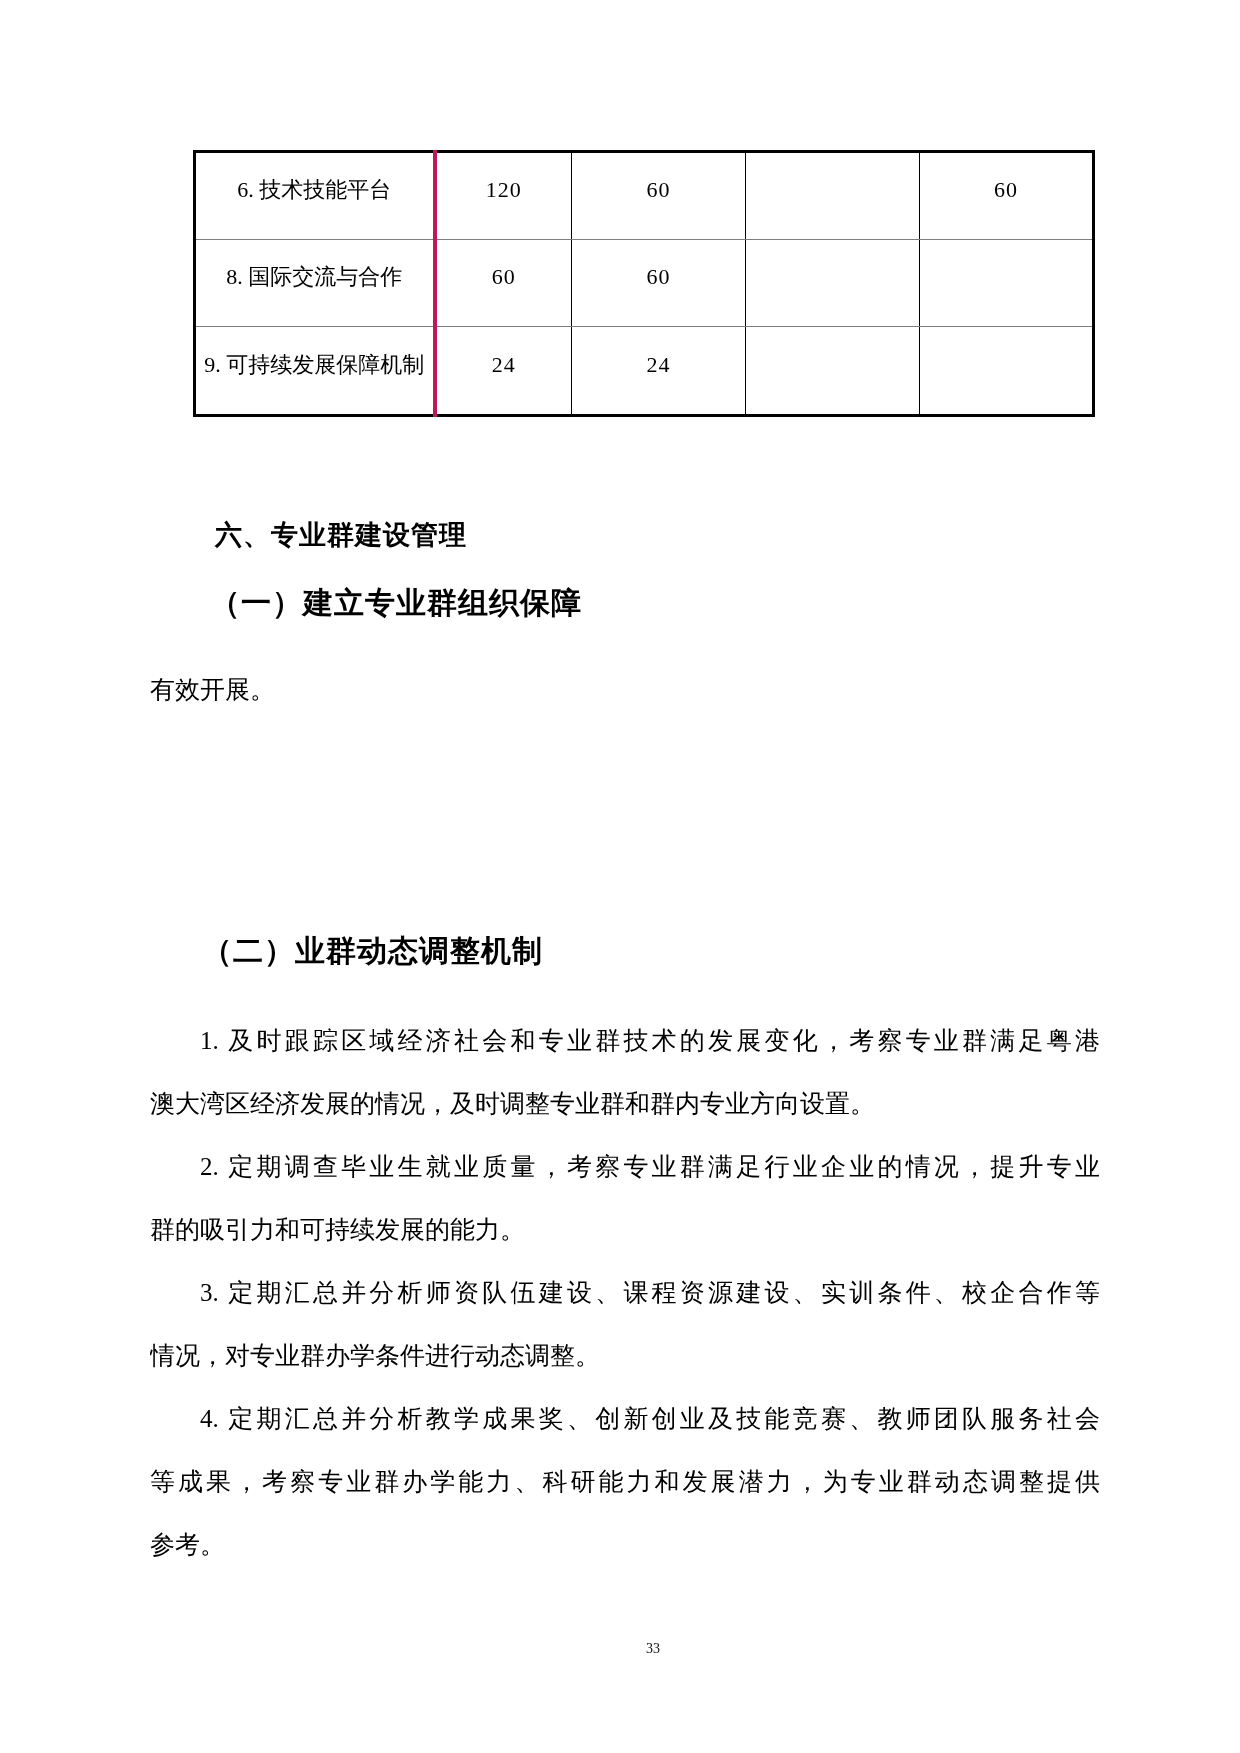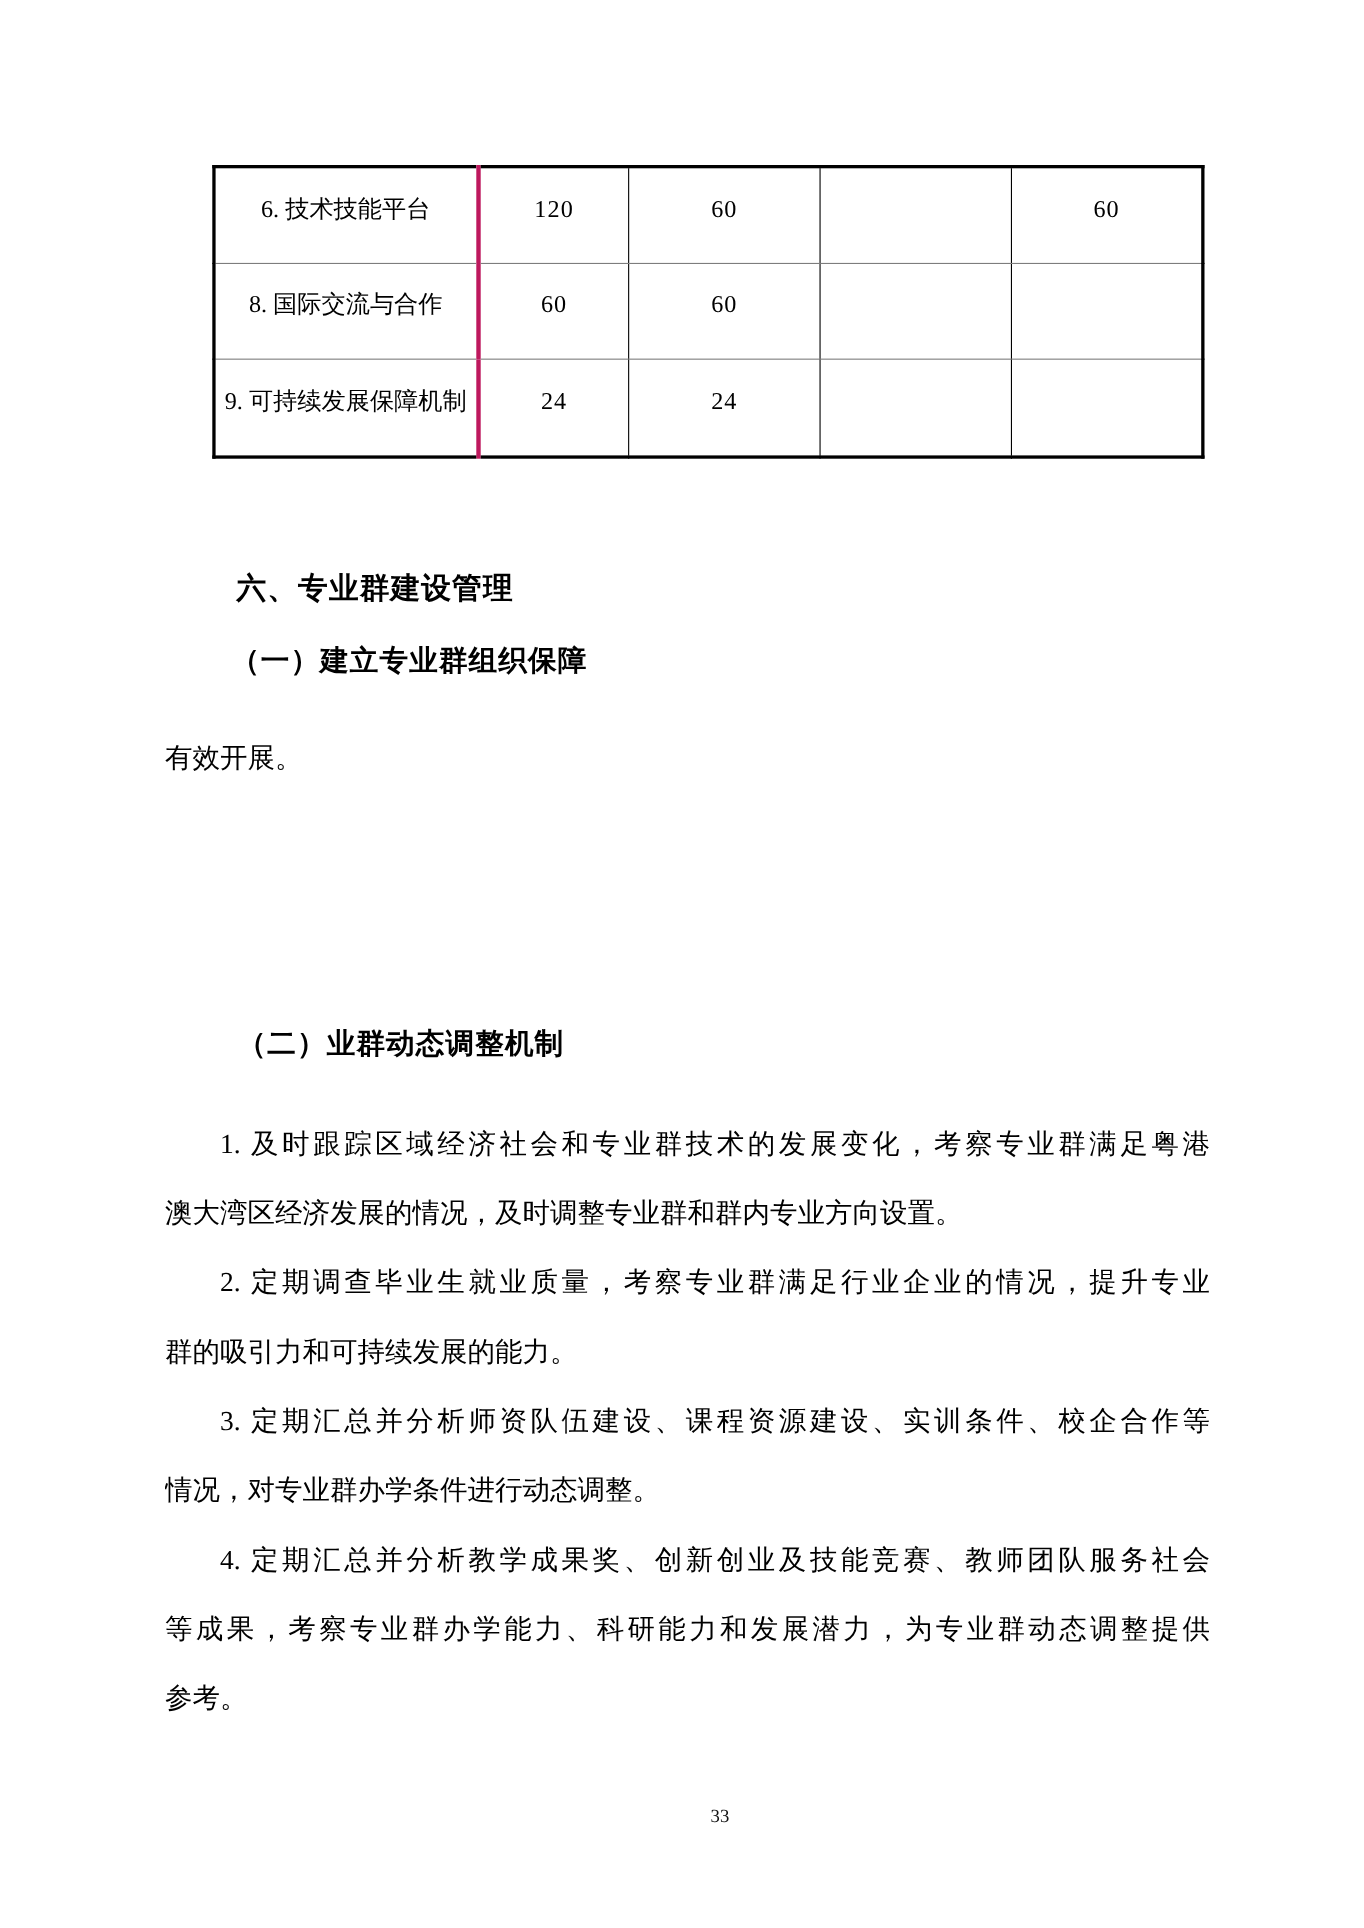--- a/index.html
+++ b/index.html
@@ -25,35 +25,35 @@
   table.grid tr:nth-child(1) td { height:74px; }
   table.grid tr:nth-child(2) td { height:74px; }
   table.grid tr:nth-child(3) td { height:75px; }
   table.grid tr:nth-child(4) td { height:77px;padding-left:16px; }
 
   
   .h-major {
     position:absolute; left:215px; top:519px;
     font-size:27px; font-weight:bold; letter-spacing:1px; line-height:1.2;
   }
-  .h-sub { position:absolute; font-size:26px; font-weight:bold; letter-spacing:1px; line-height:1.2; }
+  .h-sub { position:absolute; font-size:30px; font-weight:bold; letter-spacing:1px; line-height:1.2; }
   .h-sub.one { left:210px; top:585px; }
-  .h-sub.two { left:216px; top:933px; }
+  .h-sub.two { left:202px; top:933px; }
 
   
   .para { position:absolute; left:150px; width:950px; font-size:25px; }
   .para .line { height:63px; line-height:63px; overflow:hidden; }
   .para .line.j { text-align:justify; text-justify:inter-character; }
   .para .line.j::after { content:""; display:inline-block; width:100%; height:0; }
   .para .line.indent { text-indent:50px; }
   .para.p1 { top:658px; }
   .para.p2 { top:1009px; }
 
   
-  .pagenum { position:absolute; left:646px; top:1641px; font-size:17px; color:#111; }
+  .pagenum { position:absolute; left:646px; top:1641px; font-size:14px; color:#111; }
 </style>
 </head>
 <body>
 
 <div class="page">
 
   <table class="grid">
     <colgroup>
       <col style="width:240px">
         <col style="width:137px">

